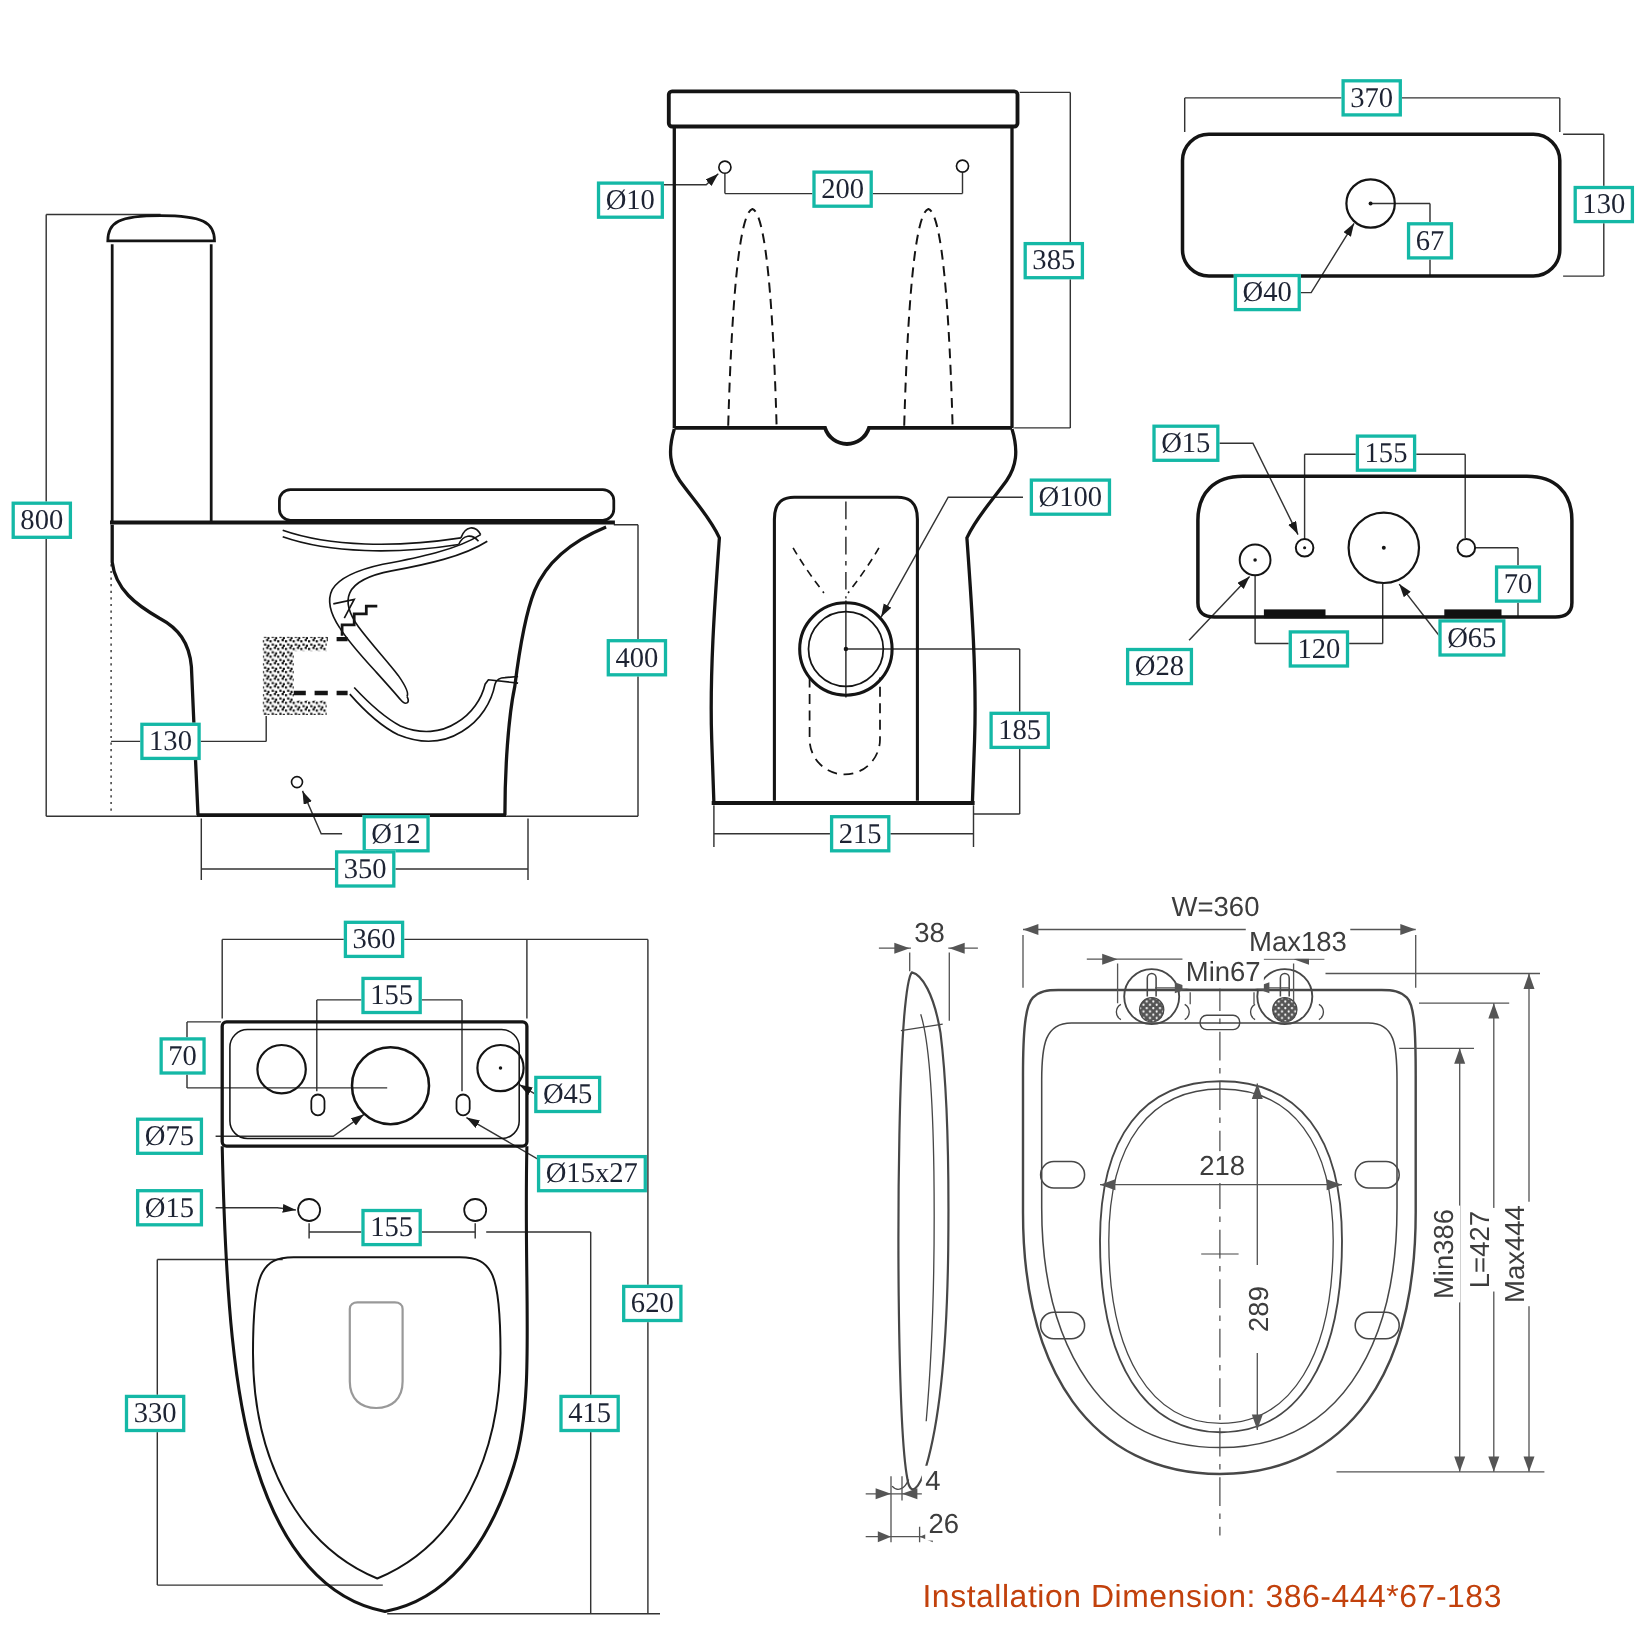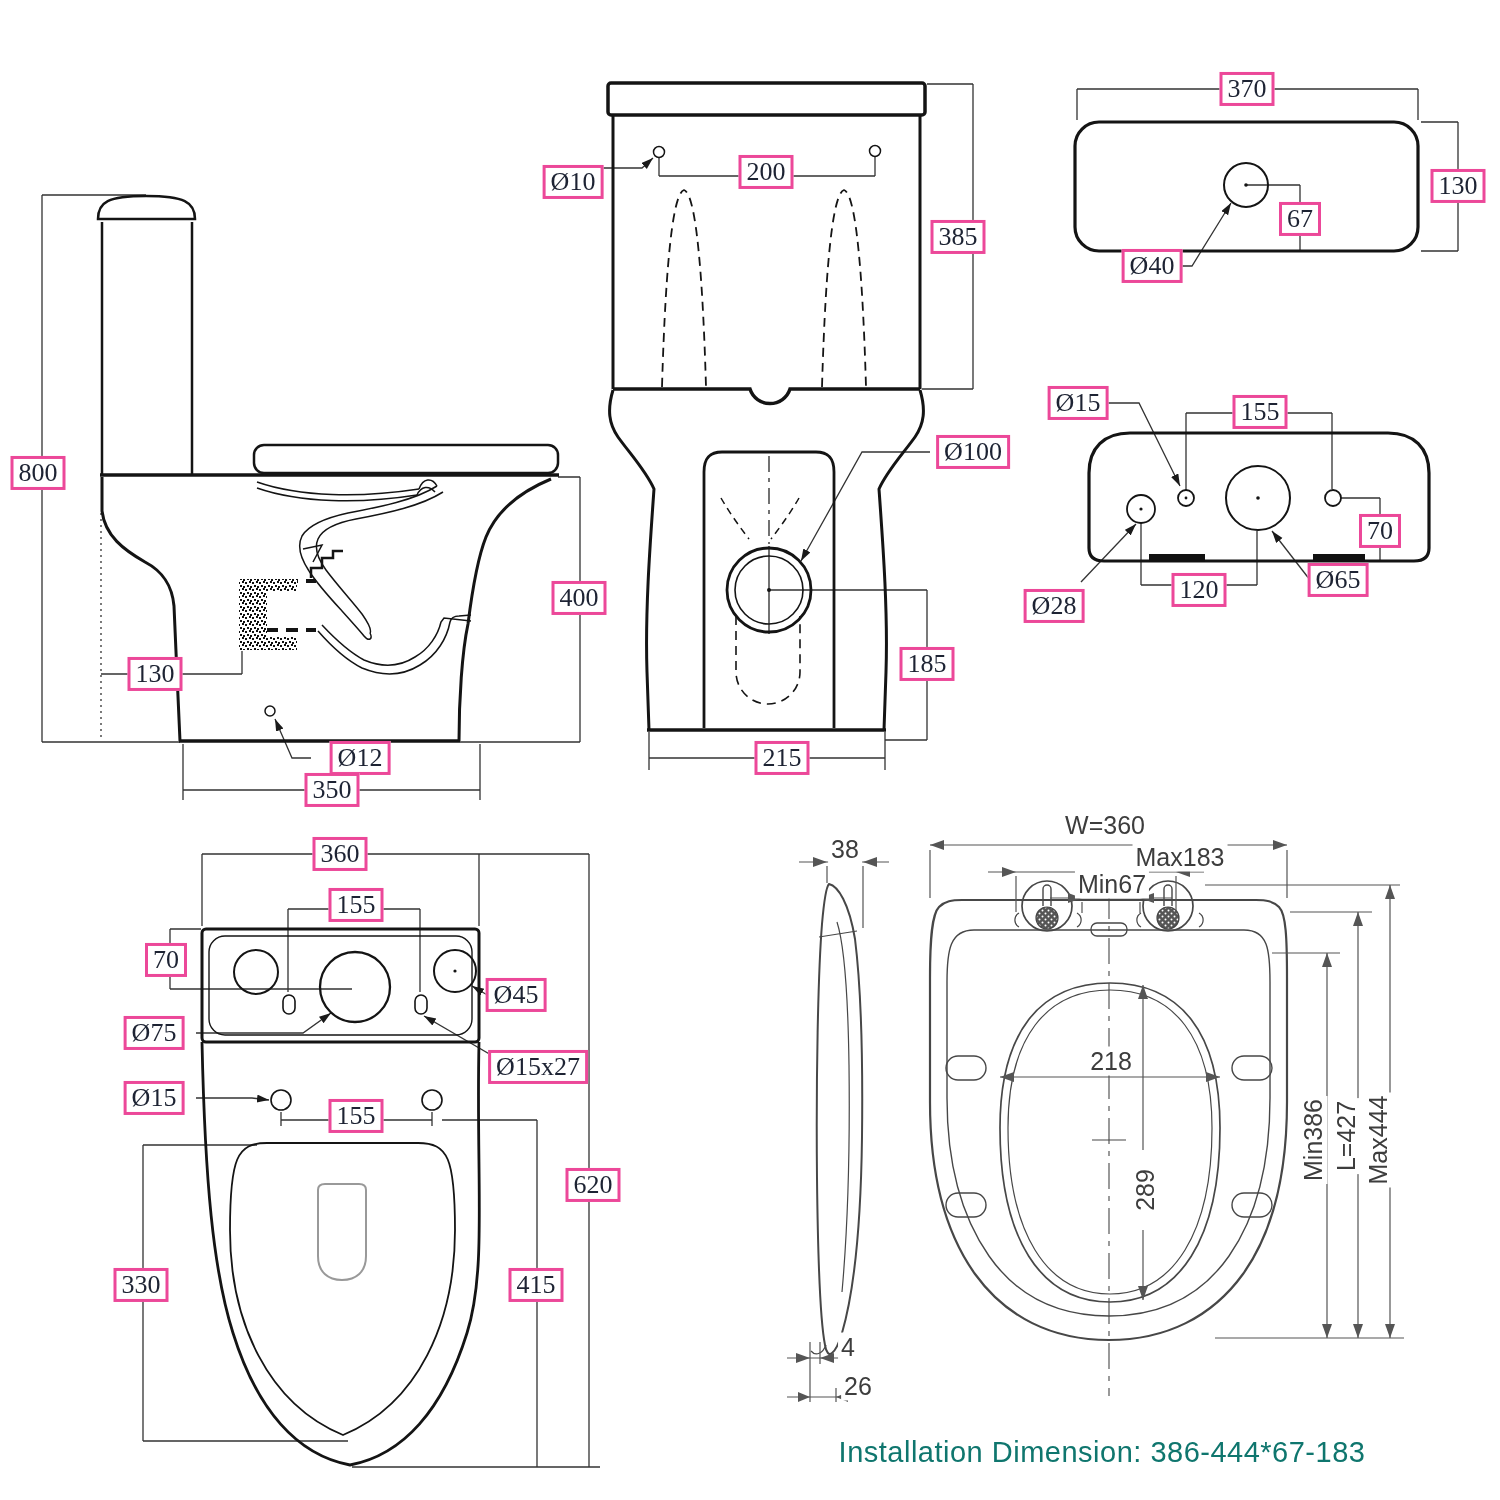--- a/index.html
+++ b/index.html
@@ -1,29 +1,29 @@
 <!DOCTYPE html>
 <html><head>
 <meta charset="utf-8">
 <style>
   html,body{margin:0;padding:0;background:#fff;}
   #canvas{position:relative;width:1500px;height:1500px;background:#ffffff;overflow:hidden;
           font-family:"Liberation Serif",serif;}
   #canvas svg{position:absolute;}
   .dim{position:absolute;transform:translate(-50%,-50%);
        font-family:"Liberation Serif",serif;font-size:26px;line-height:1.08;
-       color:#1d2333;background:#fff;border:3px solid #ec4899;padding:0 5px;
+       color:#1d2333;background:#fff;border:3px solid #14b8a6;padding:0 5px;
        white-space:nowrap;z-index:5;}
   .g{position:absolute;transform:translate(-50%,-50%);
      font-family:"Liberation Sans",sans-serif;font-size:25px;color:#3d3d3d;
      background:#fff;border:none;padding:0 3px;white-space:nowrap;z-index:5;}
   .rot{transform:translate(-50%,-50%) rotate(-90deg);}
   .footer{position:absolute;left:772px;top:1436px;width:660px;text-align:center;
           font-family:"Liberation Sans",sans-serif;font-size:29px;font-weight:500;
-          color:#0f766e;letter-spacing:.5px;z-index:5;}
+          color:#c2410c;letter-spacing:.5px;z-index:5;}
 </style>
 </head>
 <body>
 
 <div id="canvas">
 
   <svg style="left:0;top:130px" width="620" height="690" viewBox="0 130 620 690">
     <defs>
       <marker id="arA" markerWidth="14" markerHeight="10" refX="12" refY="4" orient="auto" markerUnits="userSpaceOnUse">
         <path d="M0,0L12,4L0,8Z" fill="#1a1a1a"></path>

